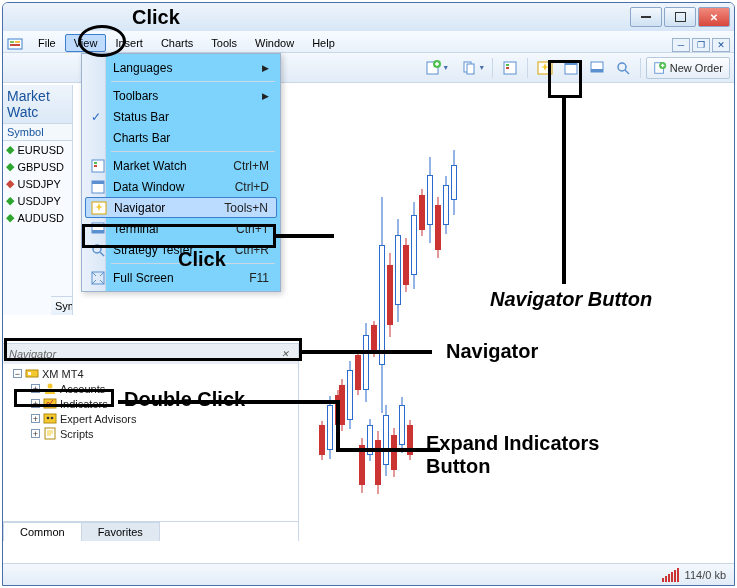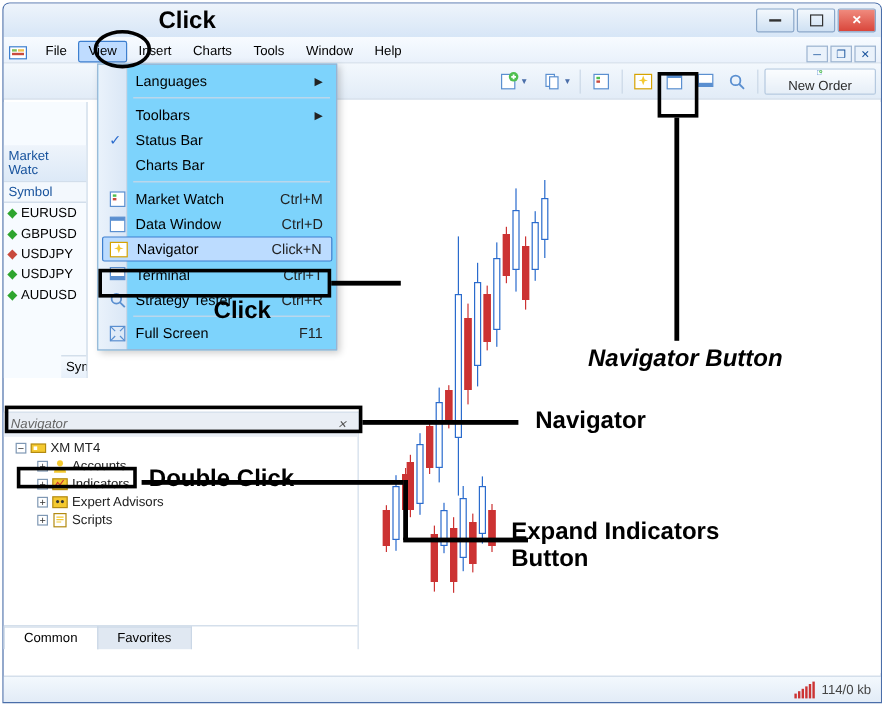--- a/index.html
+++ b/index.html
@@ -70,36 +70,35 @@
     background: linear-gradient(#f3f8fd,#e2ecf7);
     border-bottom: 1px solid #cad7e6;
     padding: 0 4px; gap: 2px;
   }
   .tb-btn {
     width: 24px; height: 22px; border: 1px solid transparent; border-radius:2px;
     display:flex;align-items:center;justify-content:center;cursor:pointer;
     position:relative;
   }
   .tb-btn.neworder {
-    width: auto; padding: 0 19px; gap:3px;font-size:11px;color:#2b2b2b;
-    border:1px solid #b5c9df;background:linear-gradient(#fbfdff,#e6eef7);flex-direction:column;
+    width: auto; padding: 0 6px; gap:3px;font-size:11px;color:#2b2b2b;
+    border:1px solid #b5c9df;background:linear-gradient(#fbfdff,#e6eef7);
   }
   .tb-sep { width:1px;height:20px;background:#cad7e6;margin:0 3px;}
   .tb-dd { width:34px;}
   .tb-dd::after{content:"▾";font-size:8px;color:#4a6ea9;position:absolute;right:2px;}
 
   
   .market-watch {
     position: absolute; left: 0; top: 82px; width: 70px; height: 230px;
     background:#f7fbff; border-right:1px solid #cad7e6; overflow:hidden;
   }
   .mw-title{
-    padding:3px 4px;font-size:11px;color:#17529c;background:linear-gradient(#eef4fb,#dce9f7);
+    padding:3px 4px;font-size:14px;color:#17529c;background:linear-gradient(#eef4fb,#dce9f7);
     border-bottom:1px solid #cad7e6;
-    margin-top:36px;
   }
   .mw-head{
     padding:2px 4px;font-size:11px;color:#17529c;background:#f3f8fd;border-bottom:1px solid #cad7e6;
   }
   .mw-row{display:flex;align-items:center;gap:3px;padding:2px 3px;font-size:11px;}
   .mw-arrow-up{color:#2ea52e;}
   .mw-arrow-dn{color:#c94a3d;}
   .mw-symbols{
     padding:3px 4px;font-size:11px;background:linear-gradient(#f7fbff,#e7f0fa);border-top:1px solid #cad7e6;
   }
@@ -526,21 +525,21 @@
           <span class="dd-shortcut">Ctrl+D</span>
         </div>
         <div class="dd-row highlight">
           <span class="dd-ico">
             <svg class="svg16" viewBox="0 0 16 16">
               <rect x="1" y="2" width="14" height="12" fill="#fff" stroke="#d6a200"></rect>
               <path d="M8 3l1.2 3.2L12 7l-2.8.8L8 11l-1.2-3.2L4 7l2.8-.8z" fill="#f4c930"></path>
             </svg>
           </span>
           <span>Navigator</span>
-          <span class="dd-shortcut">Click+N</span>
+          <span class="dd-shortcut">Tools+N</span>
         </div>
         <div class="dd-row">
           <span class="dd-ico">
             <svg class="svg16" viewBox="0 0 16 16">
               <rect x="2" y="2" width="12" height="10" fill="#fff" stroke="#5a8fd0"></rect>
               <rect x="2" y="9" width="12" height="3" fill="#5a8fd0"></rect>
             </svg>
           </span>
           <span>Terminal</span>
           <span class="dd-shortcut">Ctrl+T</span>

